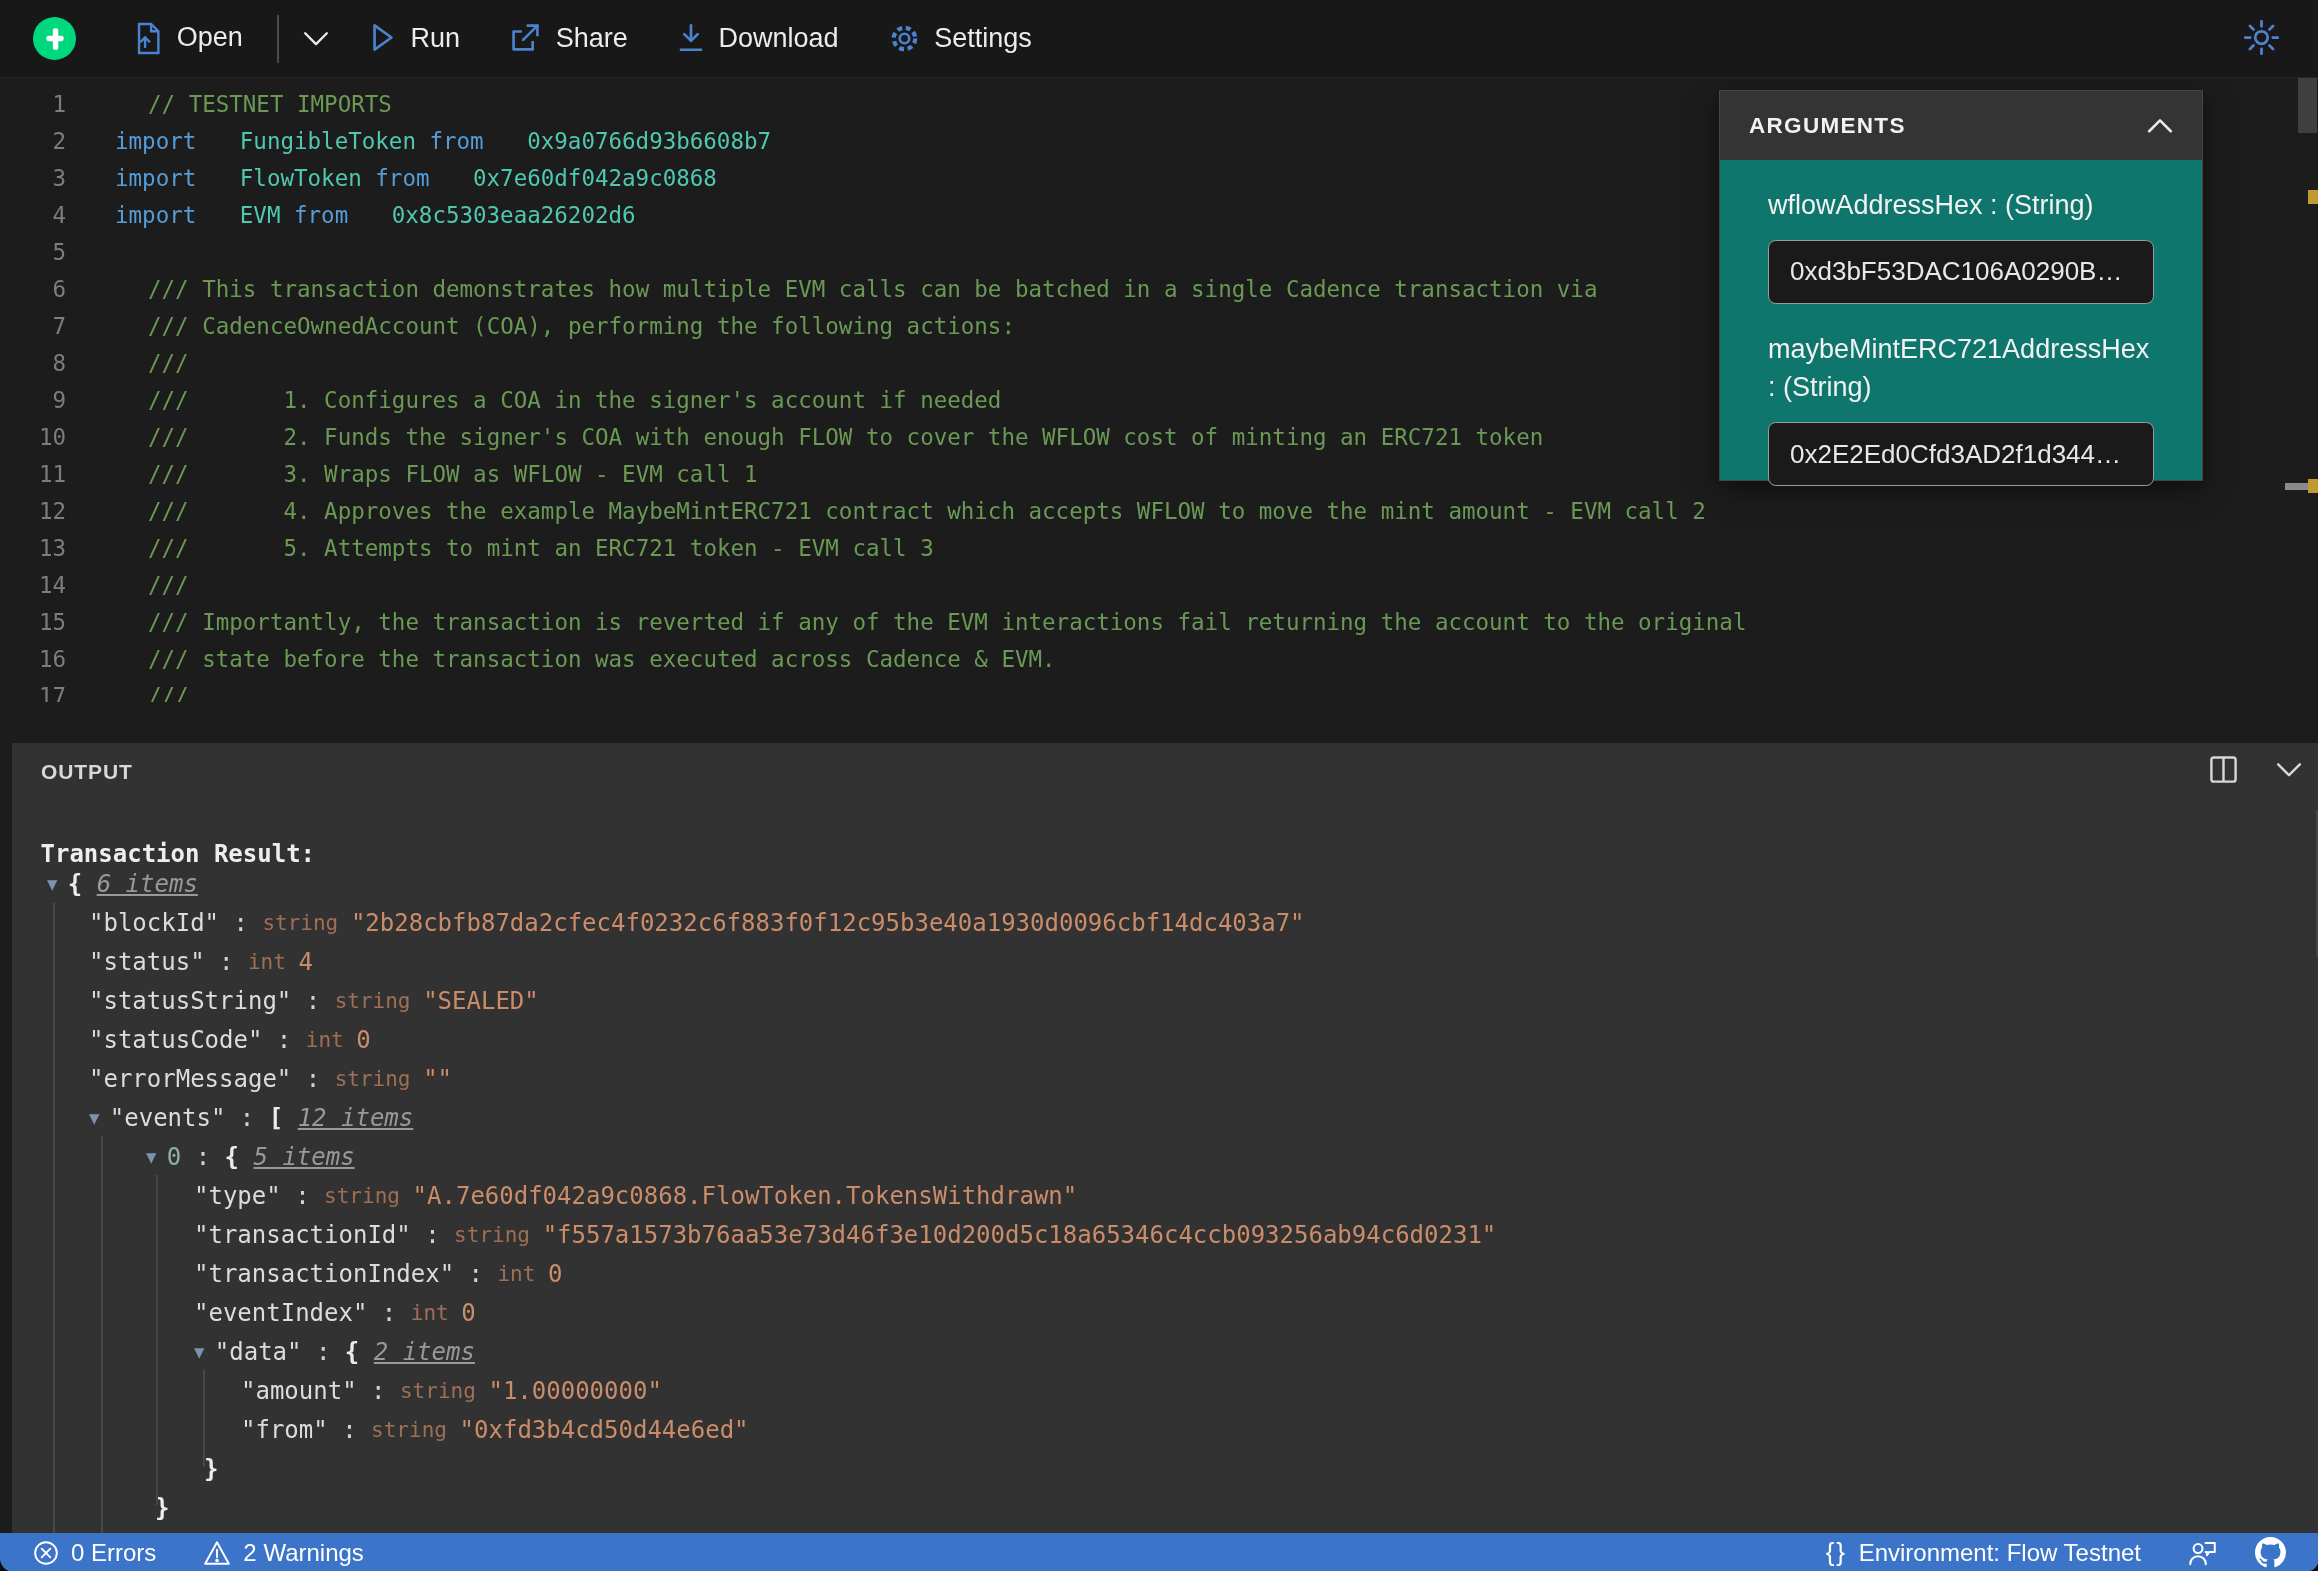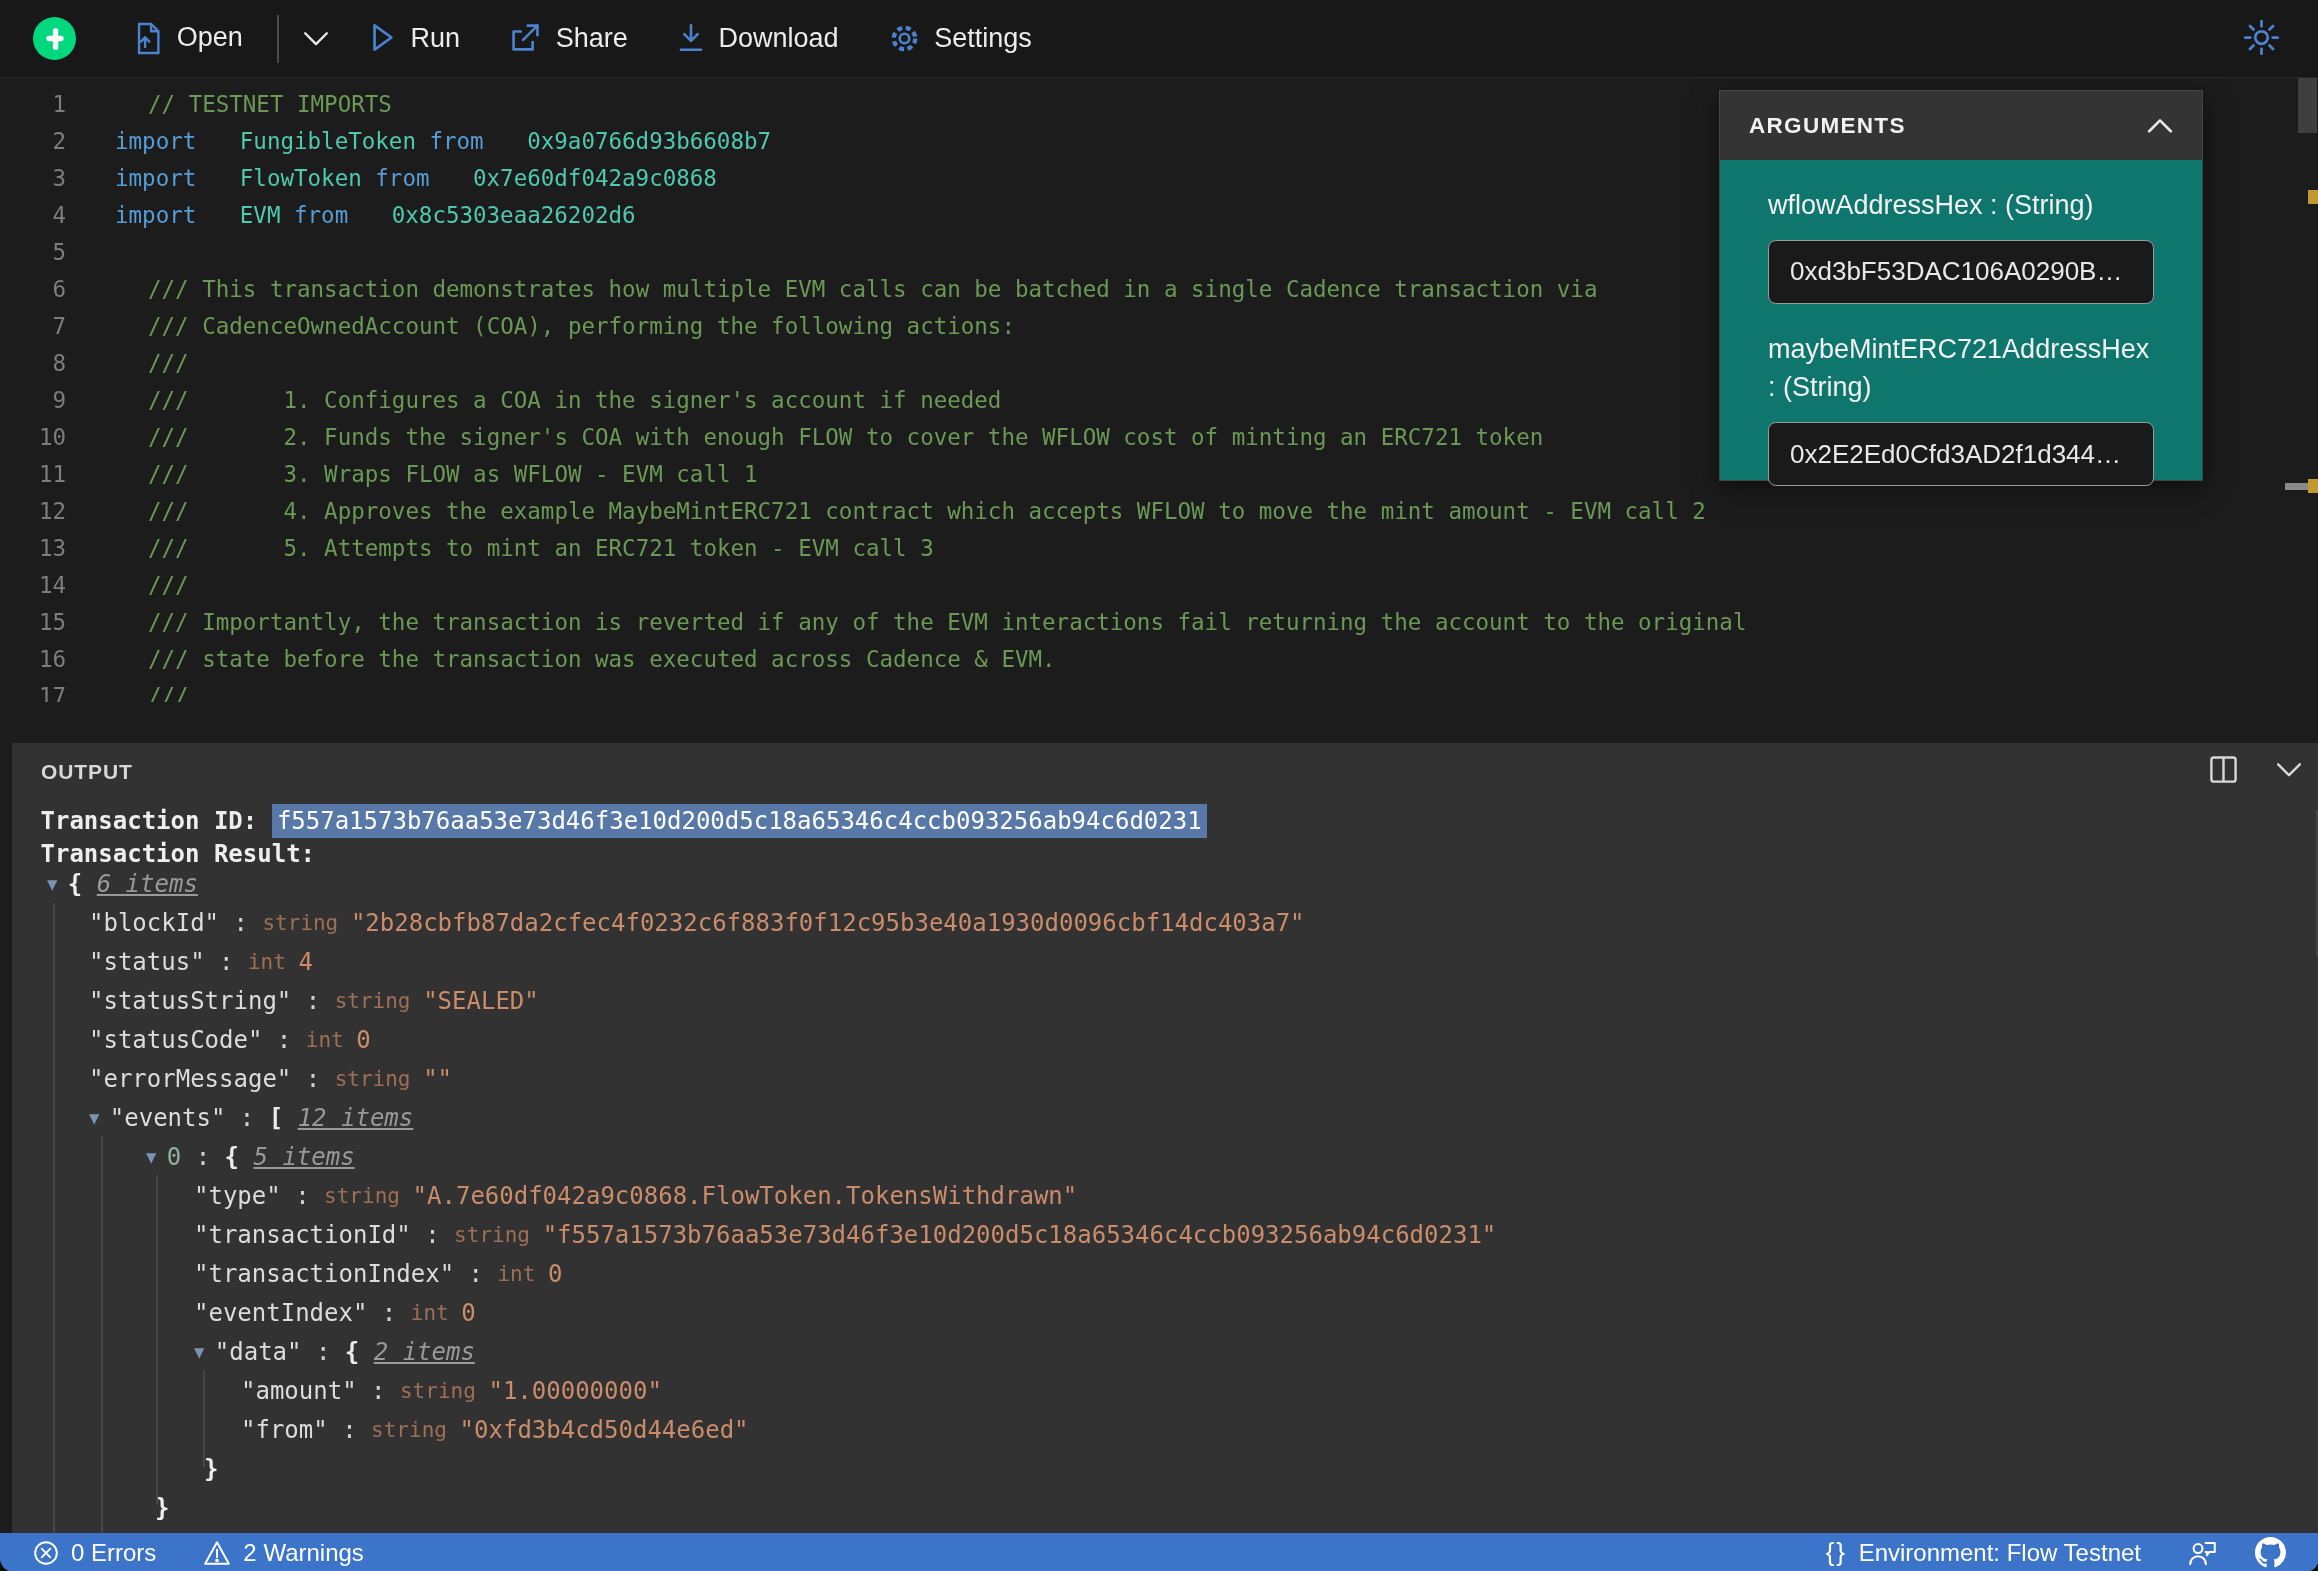--- a/index.html
+++ b/index.html
@@ -179,21 +179,20 @@
             <path d="M12 2v20"></path>
         </svg>
       </button>
       <button>
         <svg width="26" height="15.6" viewBox="0 0 24 14" fill="none" stroke="#d8d8d8" stroke-width="2.2">
           <path d="M2 2l10 10L22 2" stroke-linecap="round" stroke-linejoin="round"></path>
         </svg>
       </button>
     </div>
 
-    <div class="txline" style="top:64px;"><span>Transaction ID: </span><span class="txid">f557a1573b76aa53e73d46f3e10d200d5c18a65346c4ccb093256ab94c6d0231</span></div>
     <div class="txline" style="top:97px;">Transaction Result:</div>
 
     <div class="jtree" id="json-tree">
       <div class="guide" style="left:41px;top:39px;bottom:0;"></div>
       <div class="guide" style="left:89px;top:272px;bottom:0;"></div>
       <div class="guide" style="left:144px;top:311px;height:330px;"></div>
       <div class="guide" style="left:191px;top:506px;height:97px;"></div>
     <div class="trow" style="padding-left: 35px;"><span class="tri">▼</span><span class="brace">{ </span><span class="meta">6 items</span></div>
         <div class="trow" style="padding-left: 77px;"><span class="key">"blockId"</span><span class="sep"> : </span><span class="type">string </span><span class="val">"2b28cbfb87da2cfec4f0232c6f883f0f12c95b3e40a1930d0096cbf14dc403a7"</span></div>
         <div class="trow" style="padding-left: 77px;"><span class="key">"status"</span><span class="sep"> : </span><span class="type">int </span><span class="val">4</span></div>

